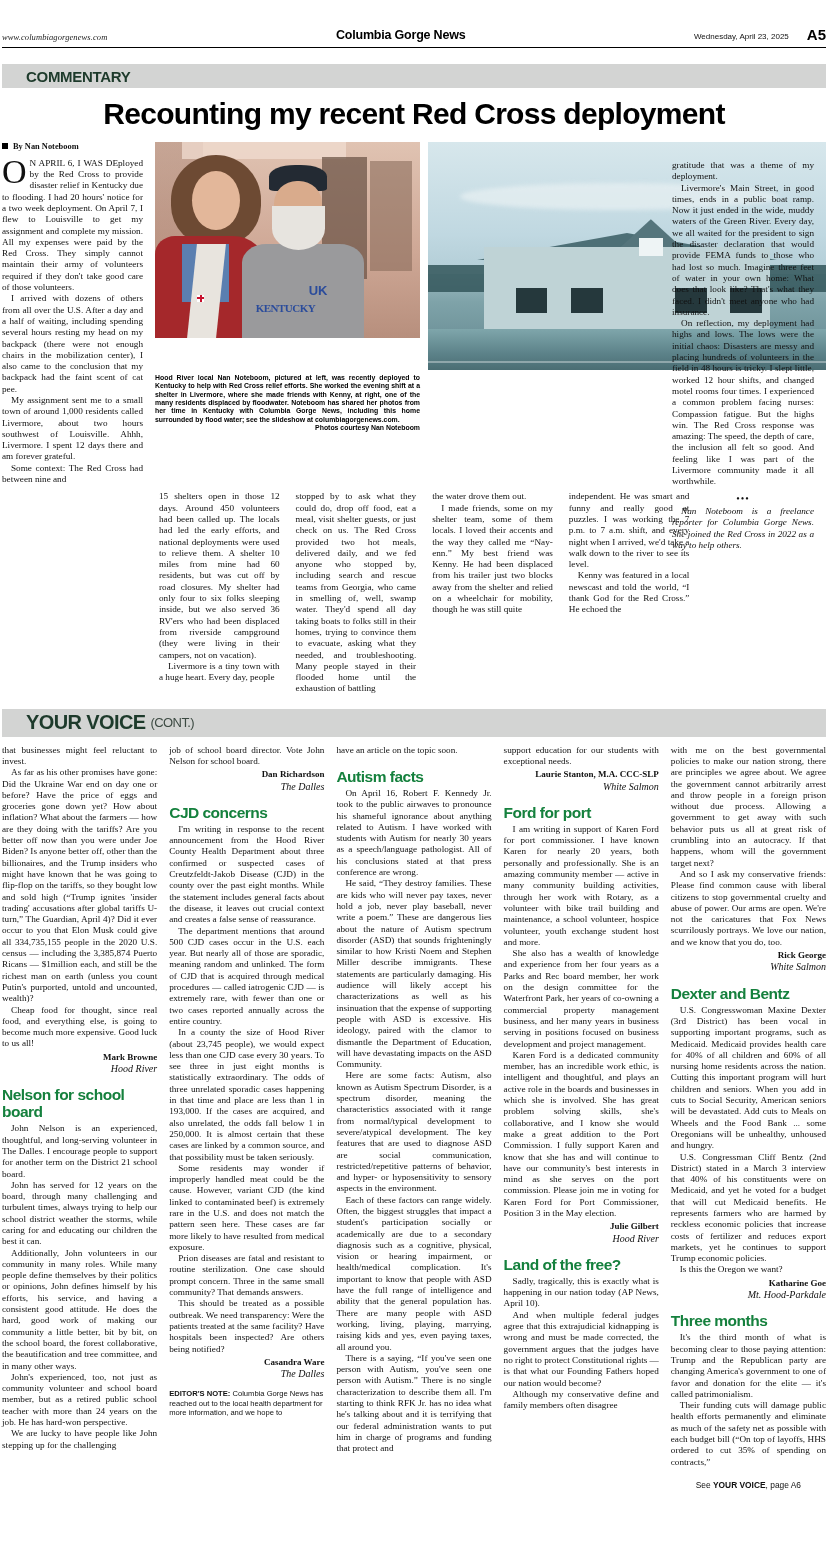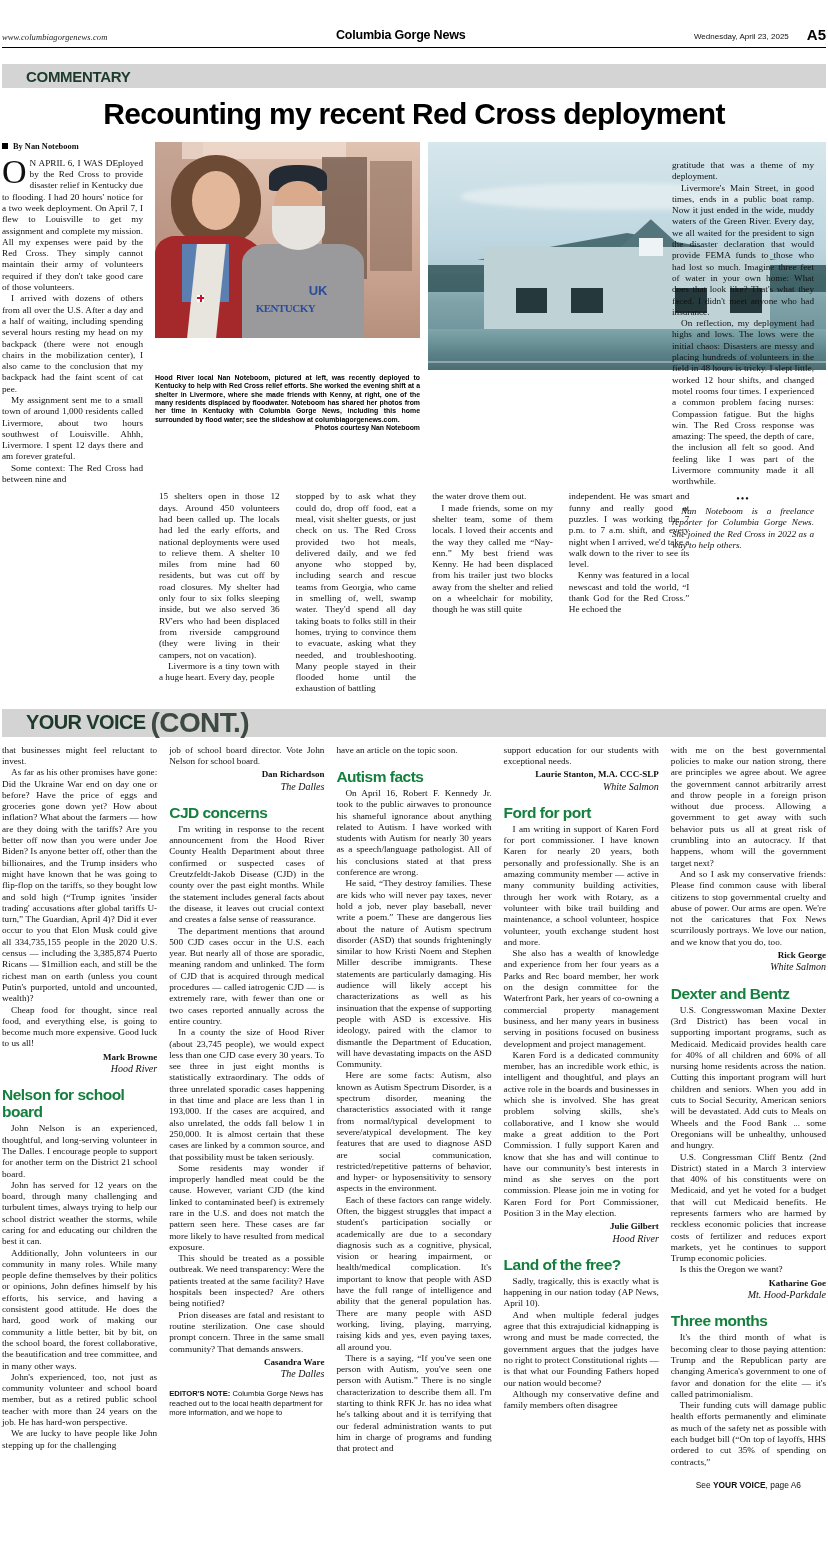--- a/index.html
+++ b/index.html
@@ -96,21 +96,21 @@
   .caption { font-family:"Liberation Sans", sans-serif; font-weight:bold; font-size:6.9px; line-height:8.4px; text-align:justify; margin-top:4px; color:#000; }
   .caption .credit { float:right; }
   .sig { text-align:right; font-weight:bold; font-size:9px; margin-top:2px; }
   .sig-city { text-align:right; font-style:italic; font-size:10px; }
   .dots { text-align:center; font-size:10px; letter-spacing:1px; margin:5px 0 2px; }
   .bio { font-style:italic; font-size:9.2px; line-height:11.3px; text-align:justify; text-indent:9px; margin:0; }
 
   
   .band2 { background:#d3d4d3; height:28px; margin-top:14px; display:flex; align-items:center; padding-left:24px; }
   .band2 .t { font-family:"Liberation Sans", sans-serif; font-weight:bold; font-size:20px; color:#1d3a2b; letter-spacing:-.6px; }
-  .band2 .c { font-family:"Liberation Sans", sans-serif; font-weight:bold; font-size:28px; color:#3c4a42; letter-spacing:-.6px; margin-left:5px; }
+  .band2 .c { font-family:"Liberation Sans", sans-serif; font-weight:normal; font-size:13px; color:#3c4a42; letter-spacing:-.6px; margin-left:5px; }
 
   .five-cols { display:grid; grid-template-columns: repeat(5, 1fr); gap:0 12px; margin-top:8px; }
   .col { font-size:9.2px; line-height:11.3px; text-align:justify; }
   .col p { margin:0; text-indent:9px; }
   .col p.noind { text-indent:0; }
   .sub { font-family:"Liberation Sans", sans-serif; font-weight:bold; font-size:15.5px; line-height:17px; letter-spacing:-.5px; margin:12px 0 3px; text-align:left; color:#15803d; }
   .ednote { font-family:"Liberation Sans", sans-serif; font-size:7.6px; line-height:9.4px; text-align:left; margin-top:10px; }
   .ednote b { font-weight:bold; }
   .jump { font-family:"Liberation Sans", sans-serif; font-size:8.4px; text-align:center; margin-top:12px; }
   .jump b { font-weight:bold; }
@@ -249,22 +249,22 @@
 
     <div class="col">
       <p class="noind">job of school board director. Vote John Nelson for school board.</p>
       <div class="sig">Dan Richardson</div>
       <div class="sig-city">The Dalles</div>
       <div class="sub">CJD concerns</div>
       <p>I'm writing in response to the recent announcement from the Hood River County Health Department about three confirmed or suspected cases of Creutzfeldt-Jakob Disease (CJD) in the county over the past eight months. While the statement includes general facts about the disease, it leaves out crucial context and creates a false sense of reassurance.</p>
       <p>The department mentions that around 500 CJD cases occur in the U.S. each year. But nearly all of those are sporadic, meaning random and unlinked. The form of CJD that is acquired through medical procedures — called iatrogenic CJD — is extremely rare, with fewer than one or two cases reported annually across the entire country.</p>
       <p>In a county the size of Hood River (about 23,745 people), we would expect less than one CJD case every 30 years. To see three in just eight months is statistically extraordinary. The odds of three unrelated sporadic cases happening in that time and place are less than 1 in 193,000. If the cases are acquired, and also unrelated, the odds fall below 1 in 250,000. It is almost certain that these cases are linked by a common source, and that possibility must be taken seriously.</p>
       <p>Some residents may wonder if improperly handled meat could be the cause. However, variant CJD (the kind linked to contaminated beef) is extremely rare in the U.S. and does not match the pattern seen here. These cases are far more likely to have resulted from medical exposure.</p>
+      <p>Prion diseases are fatal and resistant to routine sterilization. One case should prompt concern. Three in the same small community? That demands answers.</p>
       <p>This should be treated as a possible outbreak. We need transparency: Were the patients treated at the same facility? Have hospitals been inspected? Are others being notified?</p>
-      <p>Prion diseases are fatal and resistant to routine sterilization. One case should prompt concern. Three in the same small community? That demands answers.</p>
       <div class="sig">Casandra Ware</div>
       <div class="sig-city">The Dalles</div>
       <div class="ednote"><b>EDITOR'S NOTE:</b><span> Columbia Gorge News has reached out to the local health department for more information, and we hope to</span></div>
     </div>
 
     <div class="col">
       <p class="noind">have an article on the topic soon.</p>
       <div class="sub">Autism facts</div>
       <p>On April 16, Robert F. Kennedy Jr. took to the public airwaves to pronounce his shameful ignorance about anything related to Autism. I have worked with students with Autism for nearly 30 years as a speech/language pathologist. All of his conclusions stated at that press conference are wrong.</p>
       <p>He said, “They destroy families. These are kids who will never pay taxes, never hold a job, never play baseball, never write a poem.” These are dangerous lies about the nature of Autism spectrum disorder (ASD) that sounds frighteningly similar to how Kristi Noem and Stephen Miller describe immigrants. These statements are particularly damaging. His audience will likely accept his characterizations as well as his insinuation that the expense of supporting people with ASD is excessive. His ideology, paired with the clamor to dismantle the Department of Education, will have devastating impacts on the ASD Community.</p>

